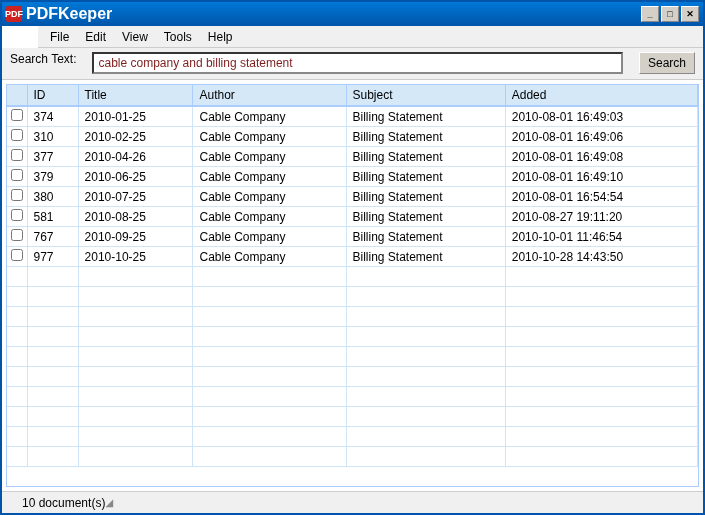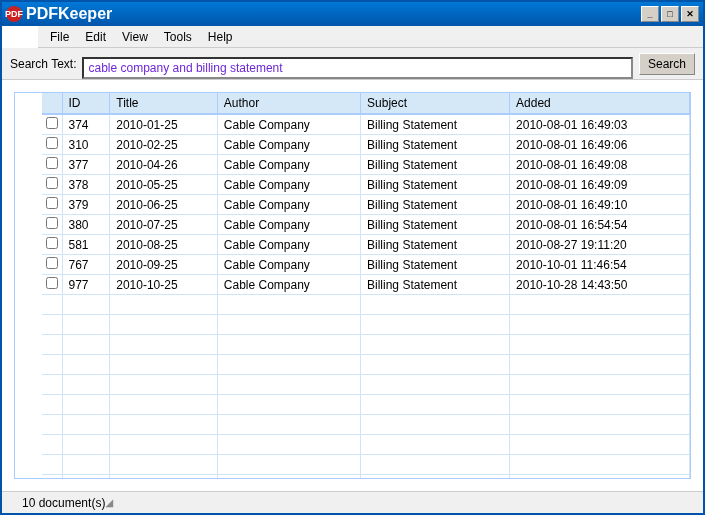--- a/index.html
+++ b/index.html
@@ -31,21 +31,21 @@
       font-size: 12px;
       font-weight: bold;
       flex-shrink: 0;
     }
 
     .title-bar-icon {
       width: 16px;
       height: 16px;
       background: #cc2222;
       margin-right: 4px;
-      border-radius: 8px;
+      border-radius: 2px;
       display: flex;
       align-items: center;
       justify-content: center;
       color: white;
       font-size: 9px;
       font-weight: bold;
       flex-shrink: 0;
     }
 
     .title-bar-text {
@@ -89,43 +89,41 @@
       padding: 2px 8px;
       cursor: pointer;
       font-size: 12px;
       color: #000;
     }
 
     .search-bar {
       background: #f0f0f0;
       height: 32px;
       display: flex;
-      align-items: center;
       padding: 4px 8px;
-      gap: 6px;
+      gap: 16px;
       border-bottom: 1px solid #cccccc;
       flex-shrink: 0;
     }
 
     .search-label {
       font-size: 12px;
       color: #000;
       white-space: nowrap;
     }
 
     .search-input {
       flex: 1;
       height: 22px;
       border: 2px inset #888;
       background: white;
       padding: 0 4px;
       font-size: 12px;
-      color: #6d28d9;
+      color: #7f1d1d;
       outline: none;
-      margin-top: 8px;
     }
 
     .search-button {
       width: 56px;
       height: 22px;
       background: #d4d0c8;
       border: 1px solid #888;
       border-top-color: #fff;
       border-left-color: #fff;
       cursor: pointer;
@@ -138,22 +136,21 @@
       display: flex;
       flex-direction: column;
       overflow: hidden;
     }
 
     .table-container {
       flex: 1;
       overflow-y: auto;
       overflow-x: hidden;
       border: 1px solid #aaccff;
-      margin: 12px;
-      padding-left: 27px;
+      margin: 4px;
     }
 
     table {
       width: 100%;
       border-collapse: collapse;
       font-size: 12px;
     }
 
     thead {
       background: #d4e8f8;
@@ -291,30 +288,20 @@
       <td>377</td>
       <td>2010-04-26</td>
       <td>Cable Company</td>
       <td>Billing Statement</td>
       <td>2010-08-01 16:49:08</td>
     </tr>
             <tr>
       <td class="checkbox-cell">
         <input type="checkbox" style="">
       </td>
-      <td>378</td>
-      <td>2010-05-25</td>
-      <td>Cable Company</td>
-      <td>Billing Statement</td>
-      <td>2010-08-01 16:49:09</td>
-    </tr>
-            <tr>
-      <td class="checkbox-cell">
-        <input type="checkbox" style="">
-      </td>
       <td>379</td>
       <td>2010-06-25</td>
       <td>Cable Company</td>
       <td>Billing Statement</td>
       <td>2010-08-01 16:49:10</td>
     </tr>
             <tr>
       <td class="checkbox-cell">
         <input type="checkbox" style="">
       </td>

